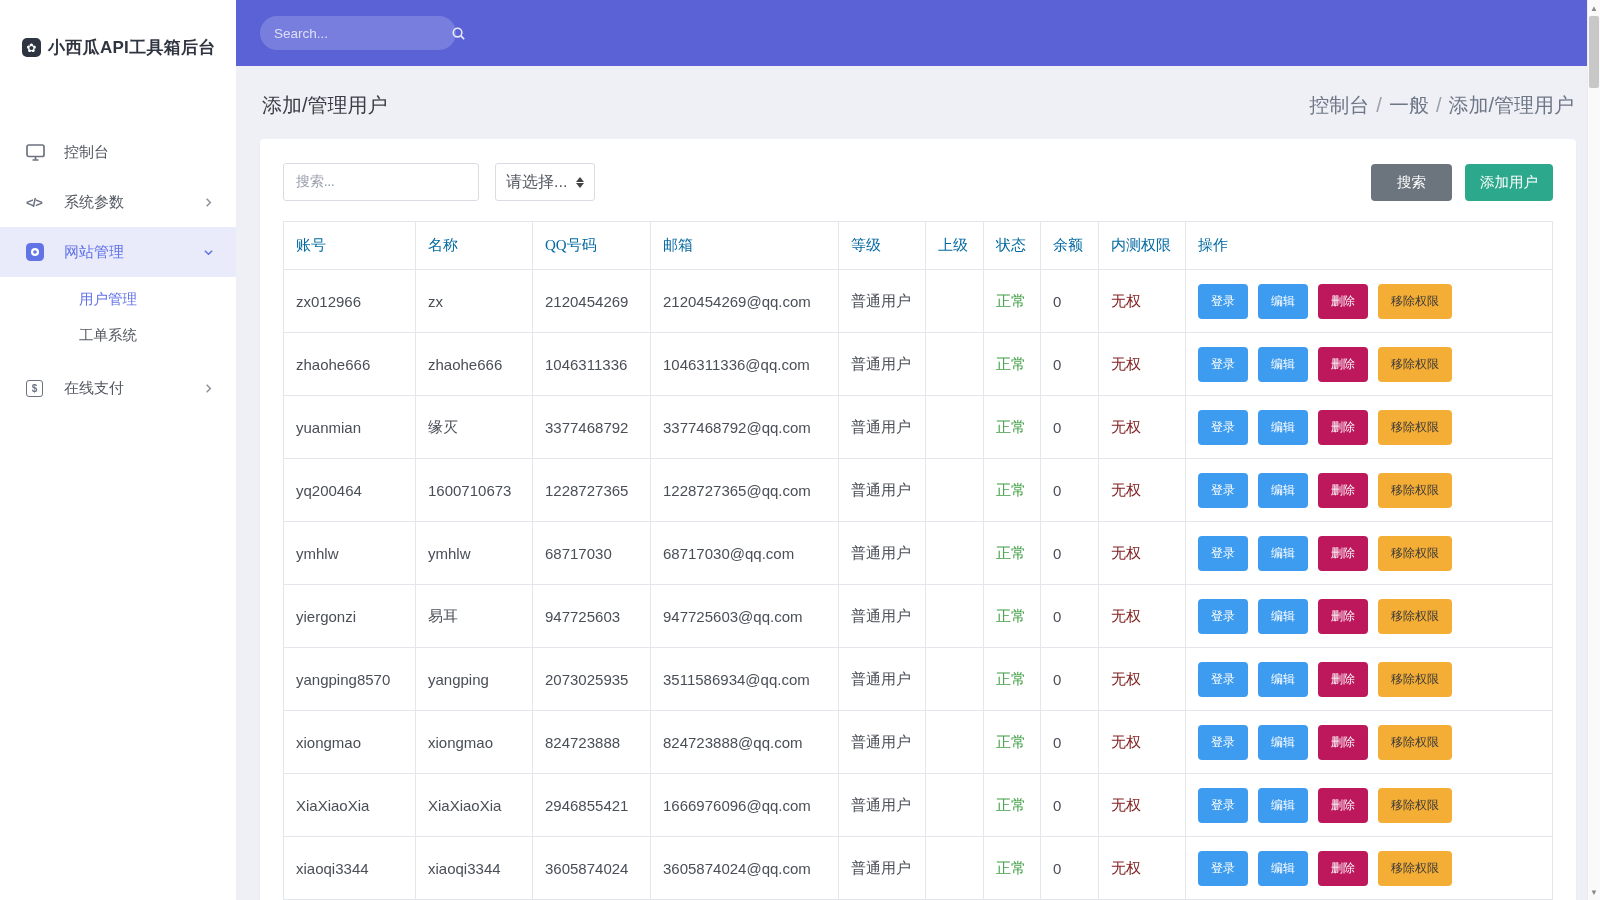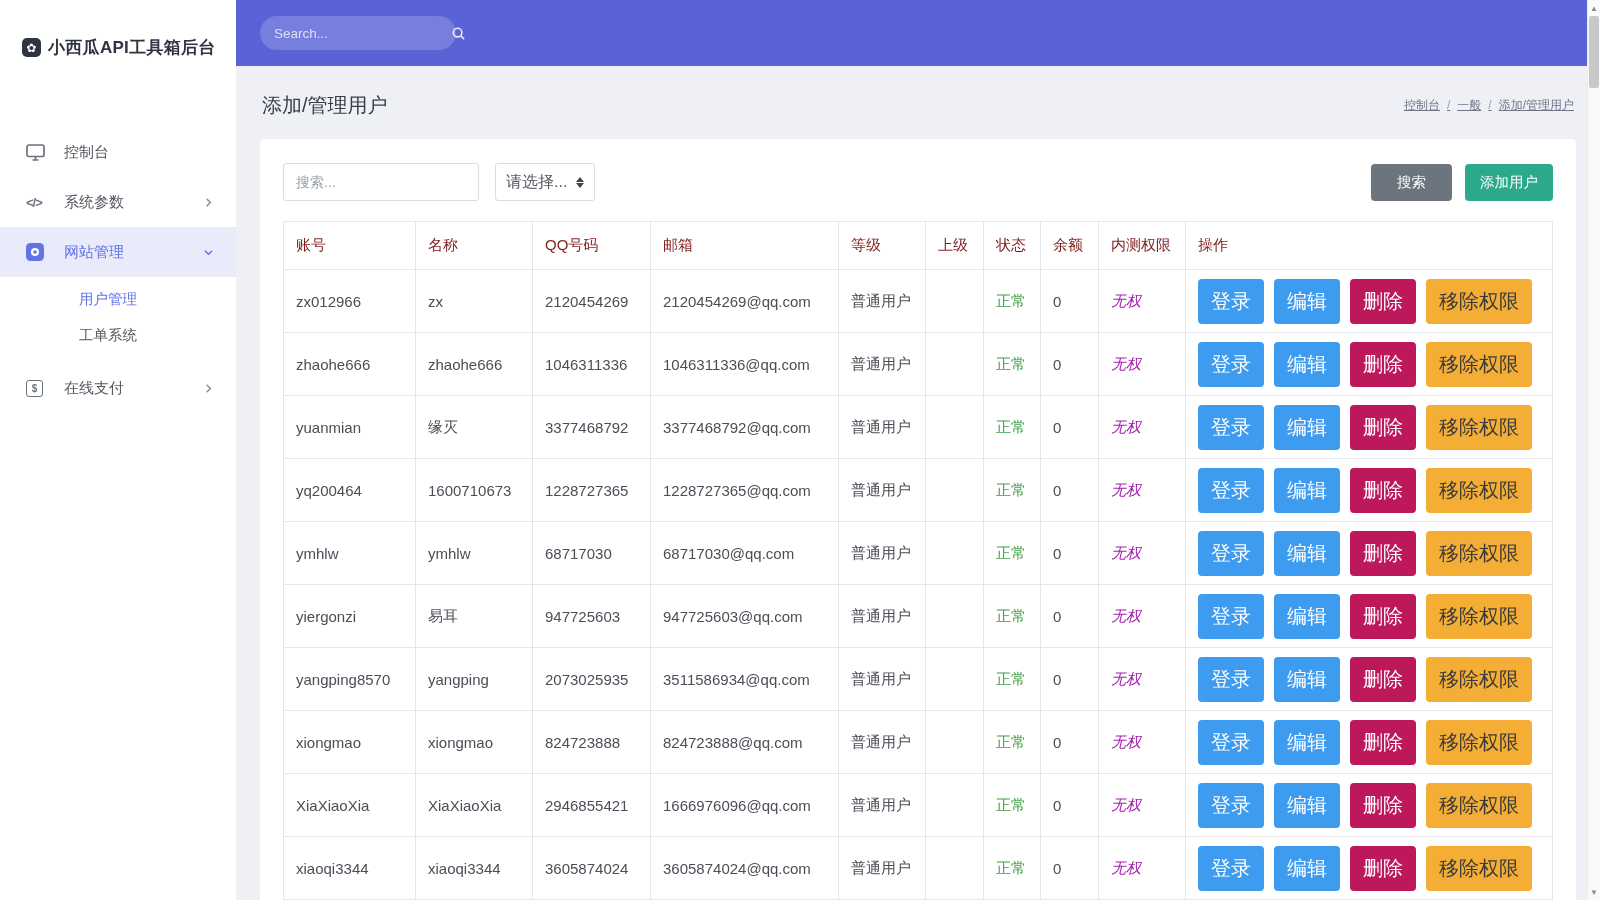--- a/index.html
+++ b/index.html
@@ -27,49 +27,49 @@
   .main { flex:1; display:flex; flex-direction:column; height:900px; }
   .topbar { height:66px; background:#5a62d6; display:flex; align-items:center; padding:0 24px; }
   .top-search { width:196px; height:34px; background:rgba(255,255,255,.18); border-radius:17px; display:flex; align-items:center; padding:0 14px; }
   .top-search input { flex:1; background:transparent; border:none; outline:none; color:#fff; font-size:13.5px; font-family:inherit; }
   .top-search input::placeholder { color:rgba(255,255,255,.75); }
   .top-search .mag { color:rgba(255,255,255,.85); display:flex; }
 
   .content { flex:1; overflow:hidden; }
   .title-row { display:flex; justify-content:space-between; align-items:center; padding:26px 26px 0 26px; }
   .page-title { font-size:20px; font-weight:400; color:#383d44; }
-  .breadcrumb { font-size:12px; color:#6e7687;text-decoration:underline; }
+  .breadcrumb { font-size:20px; color:#6e7687; }
   .breadcrumb .sep { margin:0 7px; color:#9aa0ab; }
 
   .card { margin:20px 24px 0 24px; background:#fff; border-radius:4px; box-shadow:0 1px 2px rgba(40,50,70,.05); padding:24px 23px; }
   .filter-row { display:flex; align-items:center; margin-bottom:20px; }
-  .filter-search { width:196px; height:38px; border:1px solid #d9dde3; border-radius:3px; padding:0 12px; font-size:14px; color:#444; outline:none; font-family:Liberation Sans, sans-serif; }
+  .filter-search { width:196px; height:38px; border:1px solid #d9dde3; border-radius:3px; padding:0 12px; font-size:14px; color:#444; outline:none; font-family:Liberation Serif, serif; }
   .filter-search::placeholder { color:#9aa0ab; }
   .filter-select { margin-left:16px; width:100px; height:38px; border:1px solid #d9dde3; border-radius:3px; display:flex; align-items:center; justify-content:space-between; padding:0 10px; font-size:16px; color:#555a62; cursor:pointer; background:#fff; }
   .sort-arrows { display:flex; flex-direction:column; gap:1px; }
   .sort-arrows i { width:0; height:0; border-left:4px solid transparent; border-right:4px solid transparent; }
   .sort-arrows i.up { border-bottom:5px solid #444; }
   .sort-arrows i.down { border-top:5px solid #444; }
   .filter-spacer { flex:1; }
   .btn { border:none; border-radius:4px; font-size:14.5px; font-family:inherit; cursor:pointer; }
   .btn-search { background:#6c757d; color:#fff; padding:9px 26px; margin-right:13px; }
   .btn-add { background:#2ca98c; color:#fff; padding:9px 15px; }
 
   
   table.users { width:100%; border-collapse:collapse; table-layout:fixed; }
   table.users th, table.users td { border:1px solid #e3e6ea; text-align:left; font-size:15px; color:#4a4f57; padding:0 12px; overflow:hidden; white-space:nowrap; }
-  table.users th { height:48px; font-weight:400; color:#7f1d1d; }
+  table.users th { height:48px; font-weight:400; color:#0369a1;font-family:Liberation Serif, serif; }
   table.users td { height:63px; }
   col.c0{width:132px} col.c1{width:117px} col.c2{width:118px} col.c3{width:188px}
   col.c4{width:87px}  col.c5{width:58px}  col.c6{width:57px}  col.c7{width:58px}
   col.c8{width:87px}  col.c9{width:auto}
   .status-ok { color:#43a047; }
-  .beta-none { color:#a21caf;font-style:italic; }
+  .beta-none { color:#7f1d1d; }
   .actions { display:flex; align-items:center; gap:10px; }
-  .abtn { border:none; border-radius:4px; font-size:20px; font-family:inherit; padding:9px 13px; cursor:pointer; color:#fff; }
+  .abtn { border:none; border-radius:4px; font-size:12px; font-family:inherit; padding:9px 13px; cursor:pointer; color:#fff; }
   .abtn.login, .abtn.edit { background:#3d9bf0; }
   .abtn.del { background:#be185d; }
   .abtn.remove { background:#f4ad35; color:#3a3a3a; }
 
   
   .scrollbar { position:absolute; right:0; top:0; width:13px; height:900px; background:#fafafa; border-left:1px solid #ececec; z-index:5; }
   .scrollbar .arrow { position:absolute; left:0; width:12px; height:14px; display:flex; align-items:center; justify-content:center; color:#8a8a8a; font-size:8px; }
   .scrollbar .arrow.up { top:1px; }
   .scrollbar .arrow.down { bottom:1px; }
   .scrollbar .thumb { position:absolute; left:1px; top:16px; width:10px; height:72px; background:#c8c8c8; border-radius:2px; }

